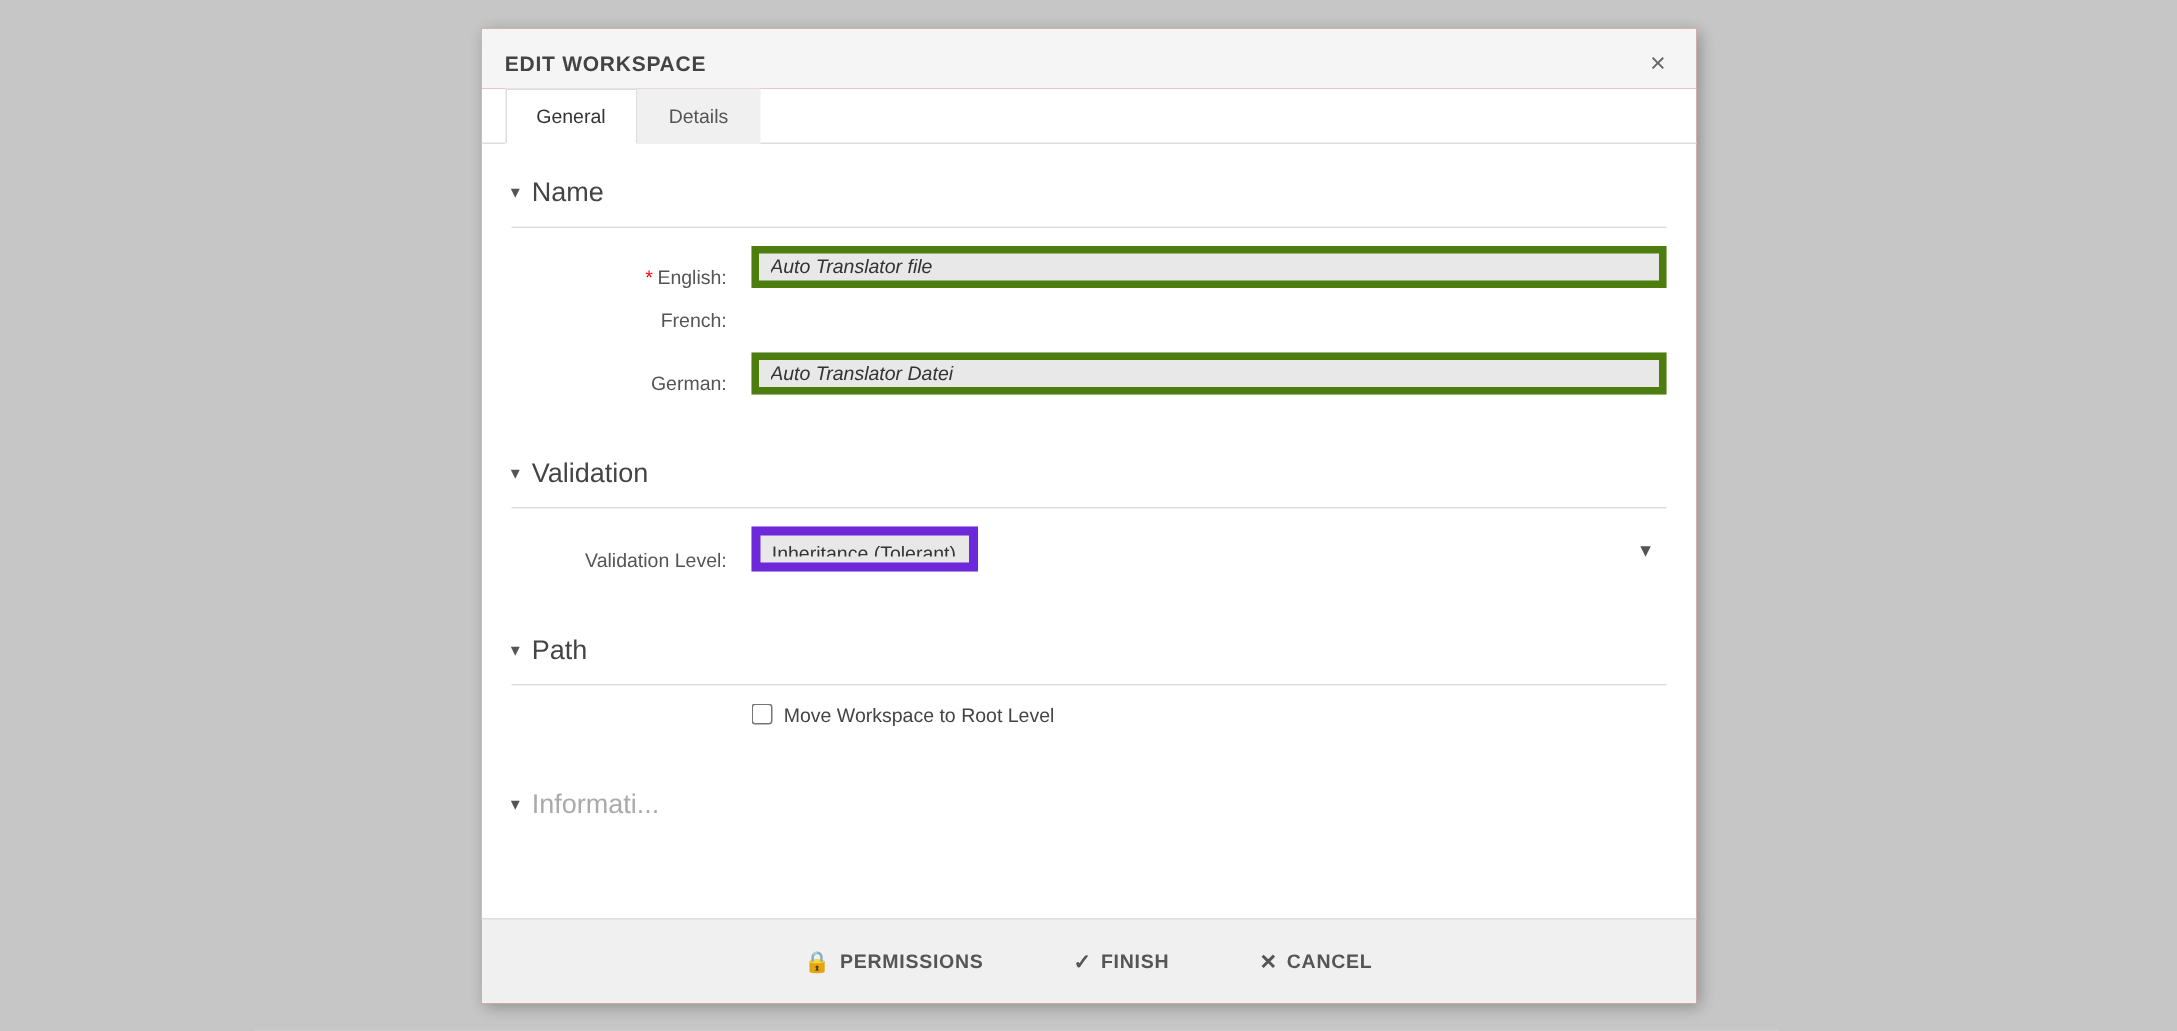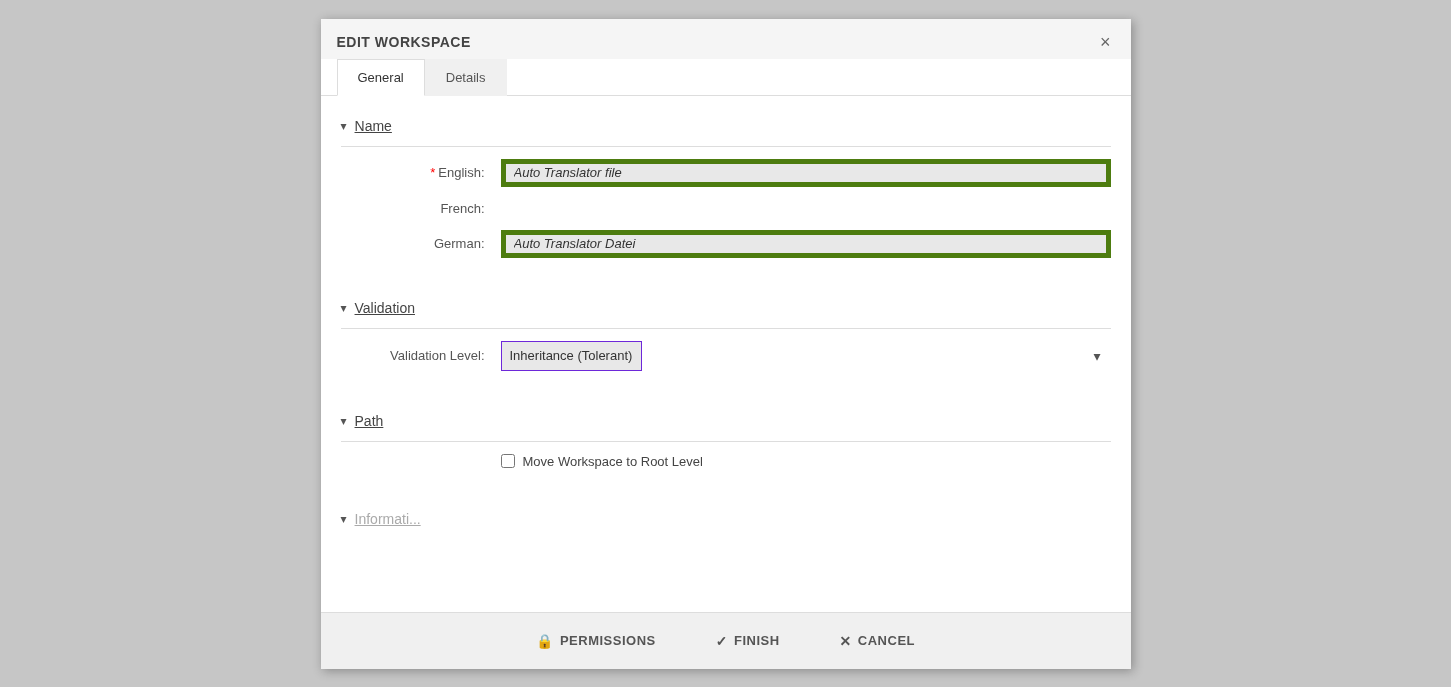--- a/index.html
+++ b/index.html
@@ -123,28 +123,27 @@
       font-weight: normal;
     }
 
     .chevron {
       margin-right: 8px;
       font-size: 12px;
       color: #555;
     }
 
     .section-title {
-      font-size: 14px;
+      font-size: 18px;
       color: #444;
-      text-decoration: underline;
     }
 
     .form-row {
       display: flex;
-      align-items: center;
+      align-items: flex-end;
       margin-bottom: 14px;
       padding-left: 30px;
     }
 
     .form-label {
       width: 130px;
       text-align: right;
       padding-right: 16px;
       color: #555;
       font-size: 13px;
@@ -165,21 +164,21 @@
       font-size: 13px;
       color: #333;
       outline: none;
       font-style: italic;
     }
 
     .form-select {
       flex: 1;
       height: 30px;
       background: #e8e8e8;
-      border: 1px solid #6d28d9;
+      border: 6px solid #6d28d9;
       padding: 4px 8px;
       font-size: 13px;
       color: #333;
       appearance: none;
       -webkit-appearance: none;
       cursor: pointer;
       outline: none;
       position: relative;
     }
 

